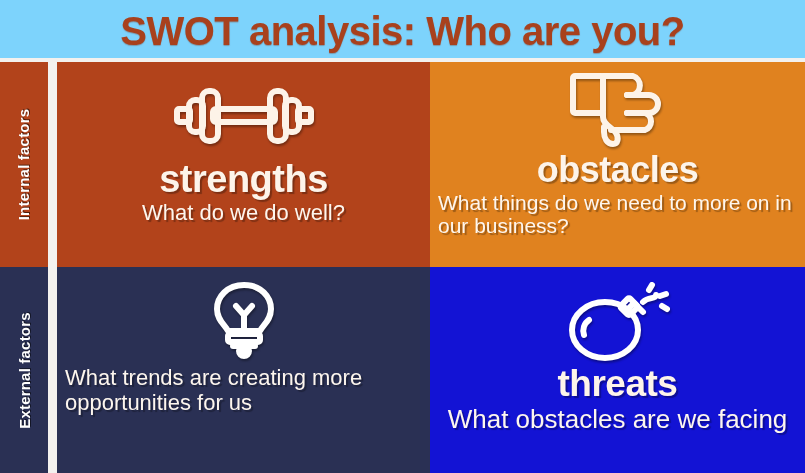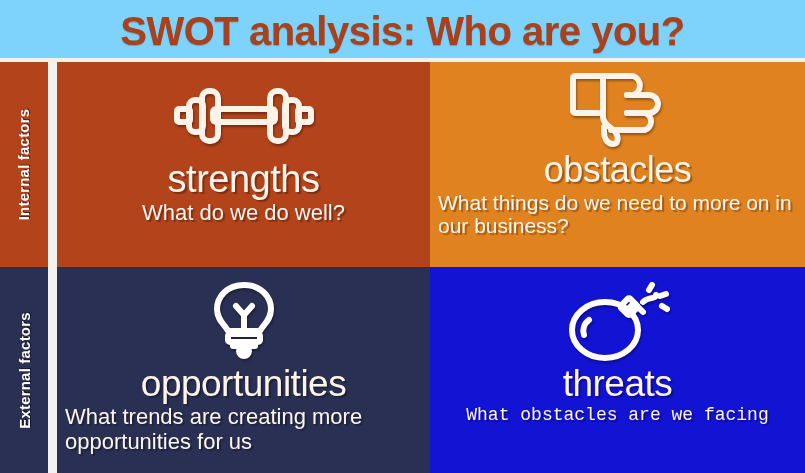--- a/index.html
+++ b/index.html
@@ -90,21 +90,21 @@
     height: 84px;
     display: flex;
     align-items: center;
     justify-content: center;
     filter: drop-shadow(1px 2px 1px rgba(0,0,0,0.35));
   }
   .q-icon svg { display: block; }
 
   .q-heading {
     font-size: 38px;
-    font-weight: normal;
+    font-weight: bold;
     color: #fdf4ea;
     line-height: 1.0;
     letter-spacing: -0.5px;
     text-shadow: 2px 2px 1px rgba(0,0,0,0.3);
     margin-top: 2px;
     white-space: nowrap;
   }
   .q-sub {
     font-size: 22px;
     color: #fdf6ee;
@@ -113,21 +113,21 @@
     text-shadow: 2px 2px 1px rgba(0,0,0,0.3);
     margin-top: 3px;
     padding: 0 8px;
   }
   #quadrant-weaknesses .q-icon { margin-top: 8px; height: 80px; }
   #quadrant-weaknesses .q-heading { font-size: 36px; }
   #quadrant-weaknesses .q-sub { font-size: 21px; line-height: 1.1; }
   #quadrant-opportunities .q-heading { font-size: 37px; }
   #quadrant-opportunities .q-sub { font-size: 22px; }
   #quadrant-threats .q-heading { font-size: 37px; }
-  #quadrant-threats .q-sub { font-size: 18px; font-family: Liberation Mono, monospace; }
+  #quadrant-threats .q-sub { font-size: 26px; }
 
   
   .sep {
     position: absolute;
     background: #f4f2ef;
   }
   #sep-vert-axis { left: 48px; top: 62px; width: 9px; height: 411px; }
   #sep-top       { left: 0;  top: 58px; width: 805px; height: 4px; background: #f3f1ee; }
 </style>
 </head>
@@ -192,21 +192,20 @@
           <g fill="none" stroke="#ffffff" stroke-width="6" stroke-linejoin="round" stroke-linecap="round">
             <path d="M38 5 C21 5 11 17 11 29 c0 11 8 16 11 22 h32 c3 -6 11 -11 11 -22 C65 17 55 5 38 5 Z"></path>
             <path d="M30 26 l8 9 l8 -9"></path>
             <path d="M38 35 v16"></path>
             <rect x="22" y="54" width="32" height="8" rx="2"></rect>
             <path d="M27 66 h22"></path>
             <path d="M33 71 h10 a5 5 0 0 1 -10 0 Z"></path>
           </g>
         </svg>
       </div>
-      <div class="q-heading">opportunities</div>
       <div class="q-sub">What trends are creating more opportunities for us</div>
     </div>
 
     <div class="quadrant" id="quadrant-threats">
       <div class="q-icon">
         <svg width="110" height="82" viewBox="0 0 110 82">
           <g fill="none" stroke="#ffffff" stroke-width="6" stroke-linejoin="round" stroke-linecap="round">
             <ellipse cx="42" cy="50" rx="33" ry="28"></ellipse>
             <path d="M26 40 a13 13 0 0 0 -5 15"></path>
             <path d="M63 31 l8 -8 l9 9"></path>

